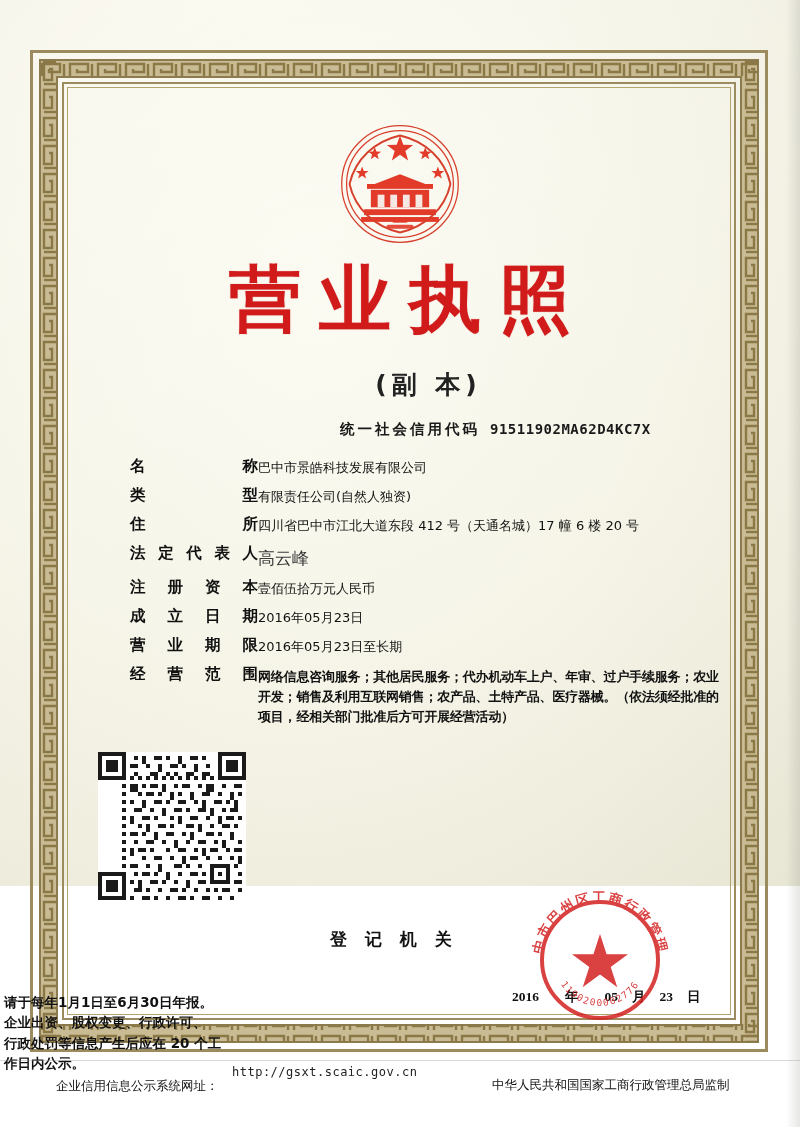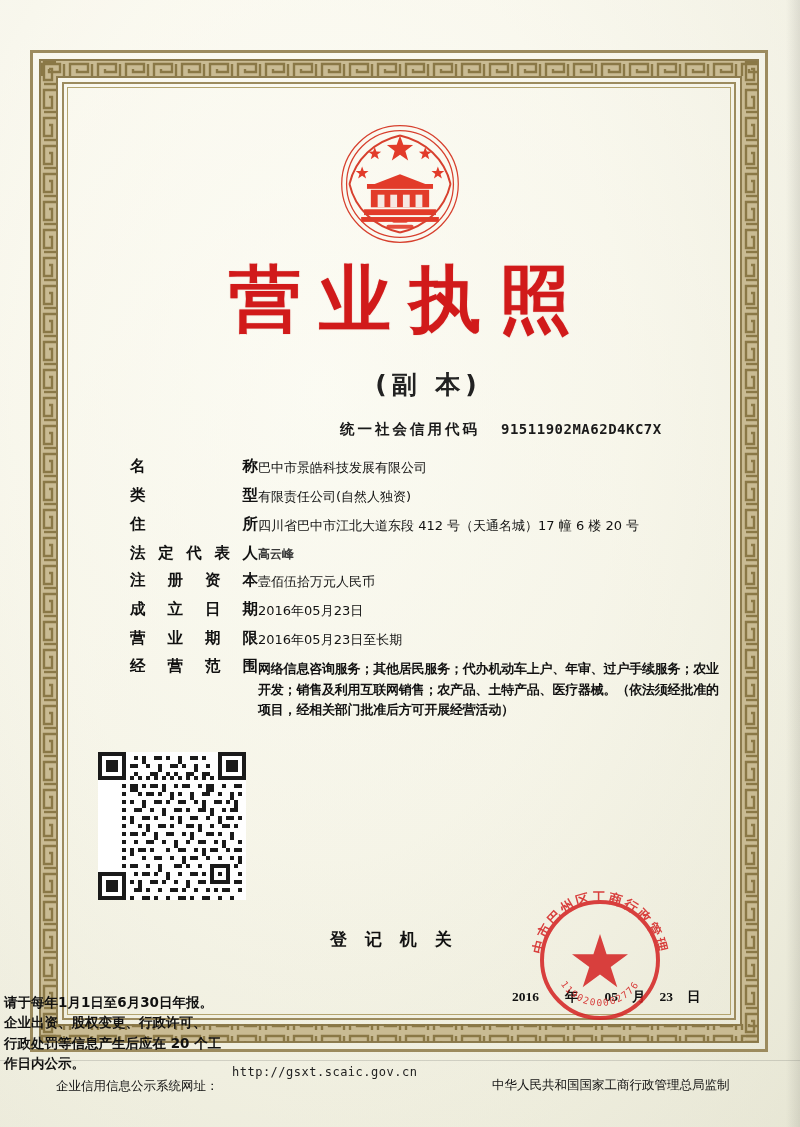--- a/index.html
+++ b/index.html
@@ -12,21 +12,21 @@
     height: 1127px;
     font-family: "Liberation Serif", serif;
     overflow: hidden;
     position: relative;
   }
 
   
   .page {
     position: absolute;
     left: 0; top: 0;
-    width: 800px; height: 1127px;
+    width: 800px; height: 886px;
     background:
       radial-gradient(ellipse at 40% 35%, #fdfcf2 0%, #f8f6e8 45%, #efeddc 78%, #e8e6d4 100%);
   }
   .paper-tint {
     position: absolute;
     inset: 0;
     background: linear-gradient(160deg, rgba(255,255,255,0.35), rgba(228,230,214,0.25));
     pointer-events: none;
   }
 
@@ -119,21 +119,21 @@
     font-family: "DejaVu Sans", sans-serif;
     font-size: 14.5px;
     font-weight: bold;
     color: #1a1a1a;
     white-space: nowrap;
   }
   .credit-line .lbl { letter-spacing: 3px; }
   .credit-line .val {
     font-family: "DejaVu Sans Mono", monospace;
     letter-spacing: 0.5px;
-    margin-left: 21px;
+    margin-left: 10px;
     font-size: 14px;
   }
 
   
   .fields {
     position: absolute;
     left: 130px; top: 458px;
     width: 590px;
   }
   .row {
@@ -157,22 +157,22 @@
   .row .value {
     flex: 1;
     font-family: "DejaVu Sans", sans-serif;
     font-size: 13px;
     font-weight: normal;
     color: #111;
     line-height: 1.45;
     padding-top: 1px;
   }
   .row .value.light {
-    font-weight: bold;
-    font-size: 12px;
+    font-weight: normal;
+    font-size: 17px;
     color: #3a3a3a;
   }
   .row.scope .value {
     font-weight: bold;
     font-size: 13px;
     line-height: 1.55;
     letter-spacing: -0.2px;
   }
 
   

